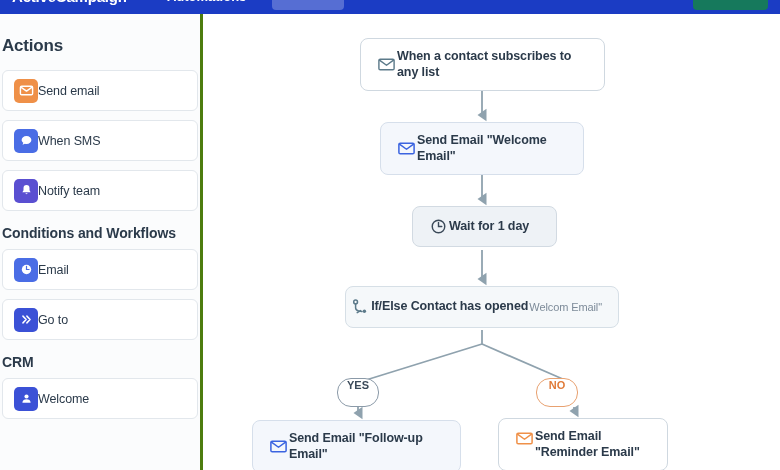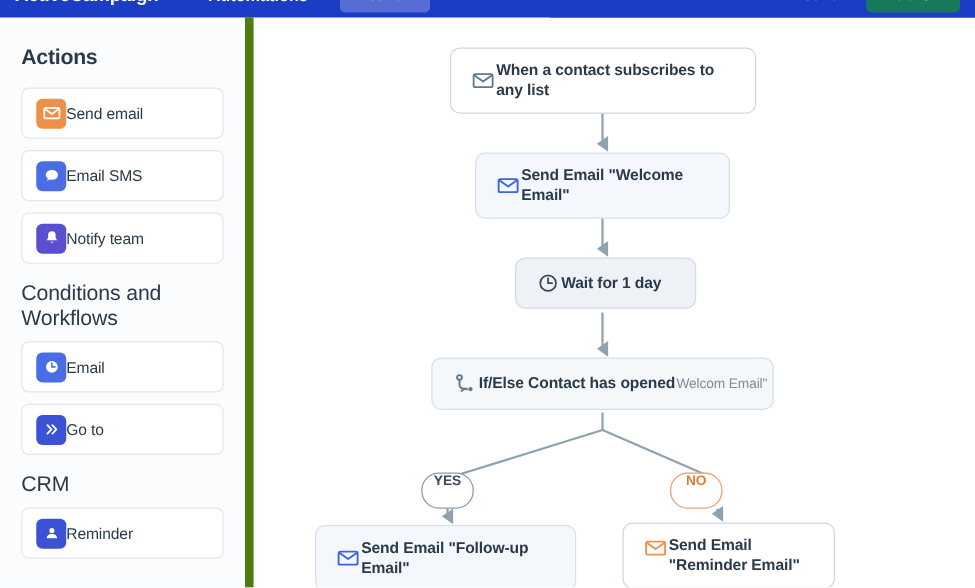--- a/index.html
+++ b/index.html
@@ -116,35 +116,35 @@
     width: 780px;
     height: 456px;
     display: flex;
   }
 
   
   .sidebar {
     width: 203px;
     height: 456px;
     background: #fbfcfd;
-    border-right: 7px solid #4d7c0f;
+    border-right: 3px solid #4d7c0f;
     box-sizing: border-box;
-    padding: 0 17px;
+    padding: 0 2px;
     overflow: hidden;
   }
   .sidebar-title {
     font-size: 17px;
     font-weight: bold;
     color: #2b3a4a;
     margin: 22px 0 14px 0;
     letter-spacing: -0.2px;
   }
   .group-label {
-    font-size: 17px;
-    font-weight: normal;
+    font-size: 14px;
+    font-weight: bold;
     color: #2b3a4a;
     margin: 14px 0 8px 0;
     letter-spacing: -0.1px;
   }
   .palette-item {
     display: flex;
     align-items: center;
     background: #ffffff;
     border: 1px solid #e2e7ec;
     border-radius: 6px;
@@ -236,20 +236,21 @@
     top: 192px;
     width: 145px;
   }
   .node-ifelse {
     background: #f5f8fa;
     border: 1px solid #d6dfe6;
     left: 142px;
     top: 272px;
     width: 274px;
     white-space: nowrap;
+    justify-content: flex-end;
   }
   .node-email-2 {
     background: #f4f7fc;
     border: 1px solid #d6dfeb;
     left: 49px;
     top: 406px;
     width: 209px;
   }
   .node-email-3 {
     background: #ffffff;
@@ -322,21 +323,21 @@
         </span>
         <span class="palette-label">Send email</span>
       </div>
 
       <div class="palette-item">
         <span class="palette-icon" style="background:#4a6de5">
           <svg width="15" height="15" viewBox="0 0 16 16">
               <path d="M8 3.2c3 0 5.2 1.9 5.2 4.2S11 11.6 8 11.6c-.6 0-1.2-.1-1.7-.2l-2.5 1 .8-2c-1-0.8-1.8-1.9-1.8-3 0-2.3 2.2-4.2 5.2-4.2z" fill="#ffffff"></path>
             </svg>
         </span>
-        <span class="palette-label">Email SMS</span>
+        <span class="palette-label">When SMS</span>
       </div>
 
       <div class="palette-item">
         <span class="palette-icon" style="background:#5a4fd1">
           <svg width="15" height="15" viewBox="0 0 16 16">
               <path d="M8 2.2a3.2 3.2 0 0 0-3.2 3.2v2.3L3.6 9.9h8.8l-1.2-2.2V5.4A3.2 3.2 0 0 0 8 2.2z" fill="#ffffff"></path>
               <path d="M6.7 11a1.4 1.4 0 0 0 2.6 0z" fill="#ffffff"></path>
             </svg>
         </span>
         <span class="palette-label">Notify team</span>
@@ -366,21 +367,21 @@
 
       <div class="group-label">CRM</div>
 
       <div class="palette-item">
         <span class="palette-icon" style="background:#3b51d6">
           <svg width="15" height="15" viewBox="0 0 16 16">
               <circle cx="8" cy="5.8" r="2.2" fill="#ffffff"></circle>
               <path d="M3.6 12.4c0-2.4 2-3.6 4.4-3.6s4.4 1.2 4.4 3.6z" fill="#ffffff"></path>
             </svg>
         </span>
-        <span class="palette-label">Reminder</span>
+        <span class="palette-label">Welcome</span>
       </div>
     </aside>
 
     <section class="canvas">
 
       <svg class="canvas-svg" viewBox="0 0 577 456">
         <defs>
           <marker id="arw" markerWidth="9" markerHeight="9" refX="4.5" refY="4.5" orient="auto">
             <path d="M1,2 L8,2 L4.5,7 Z" fill="#8fa2ae"></path>
           </marker>

